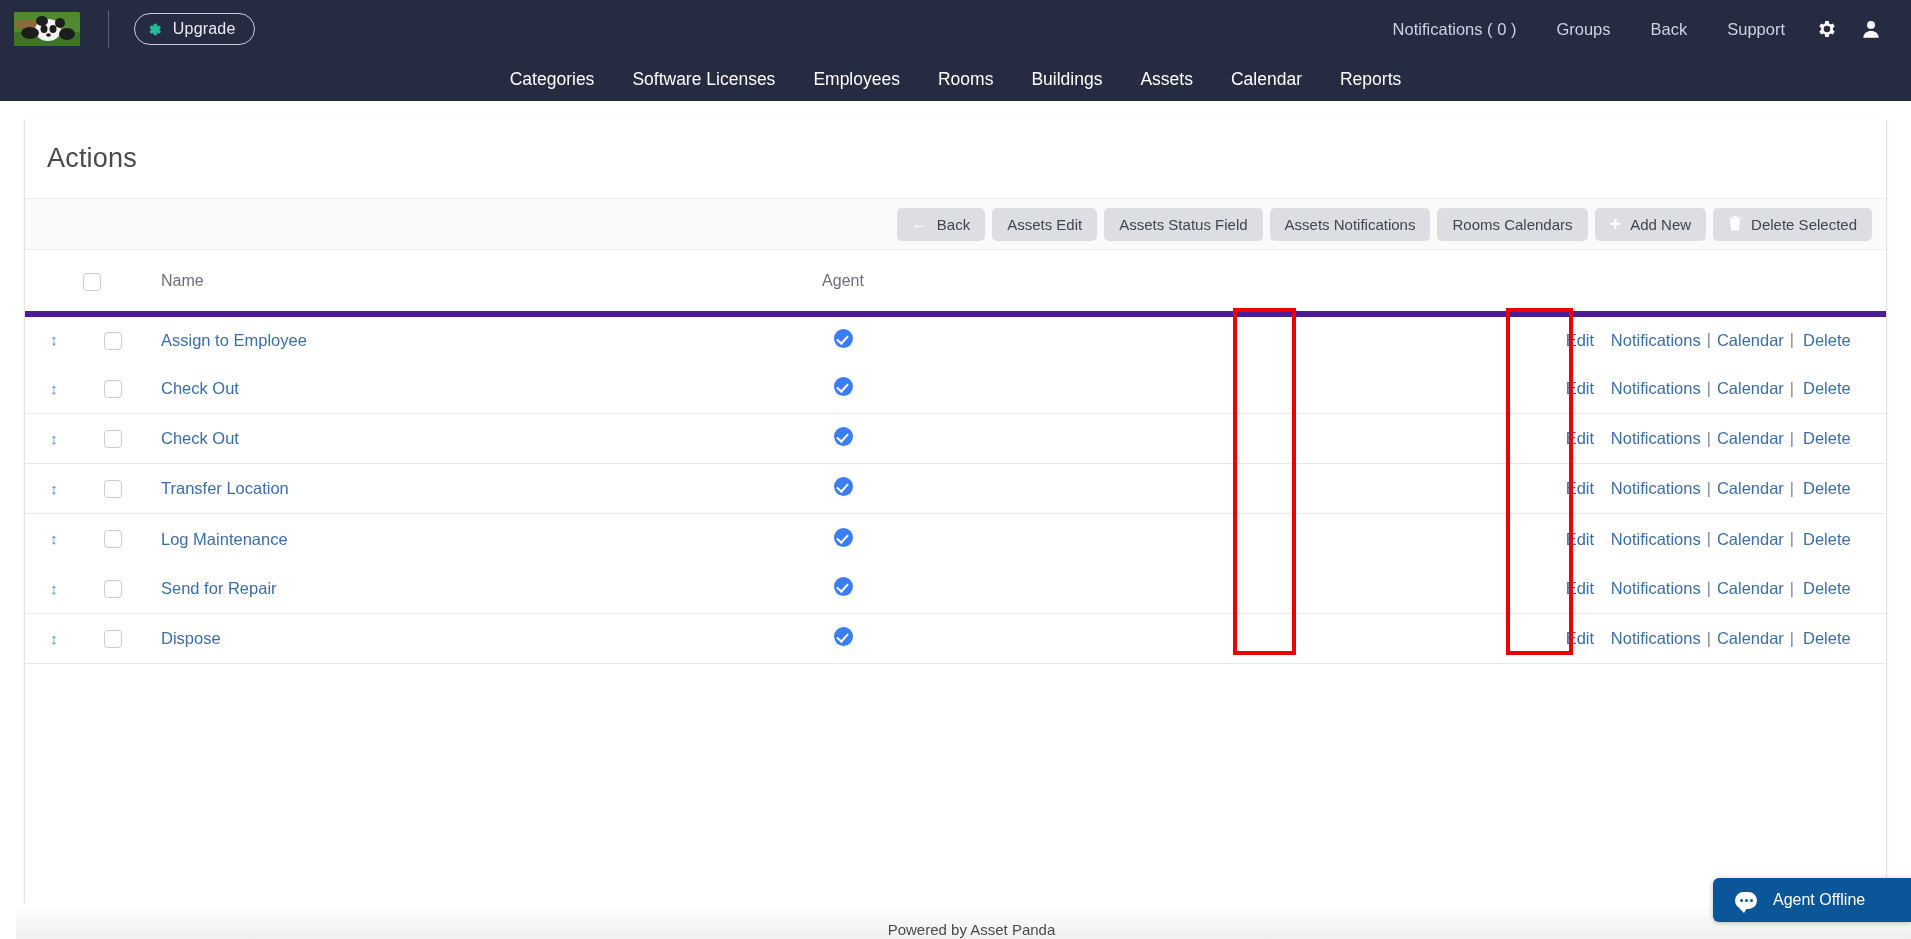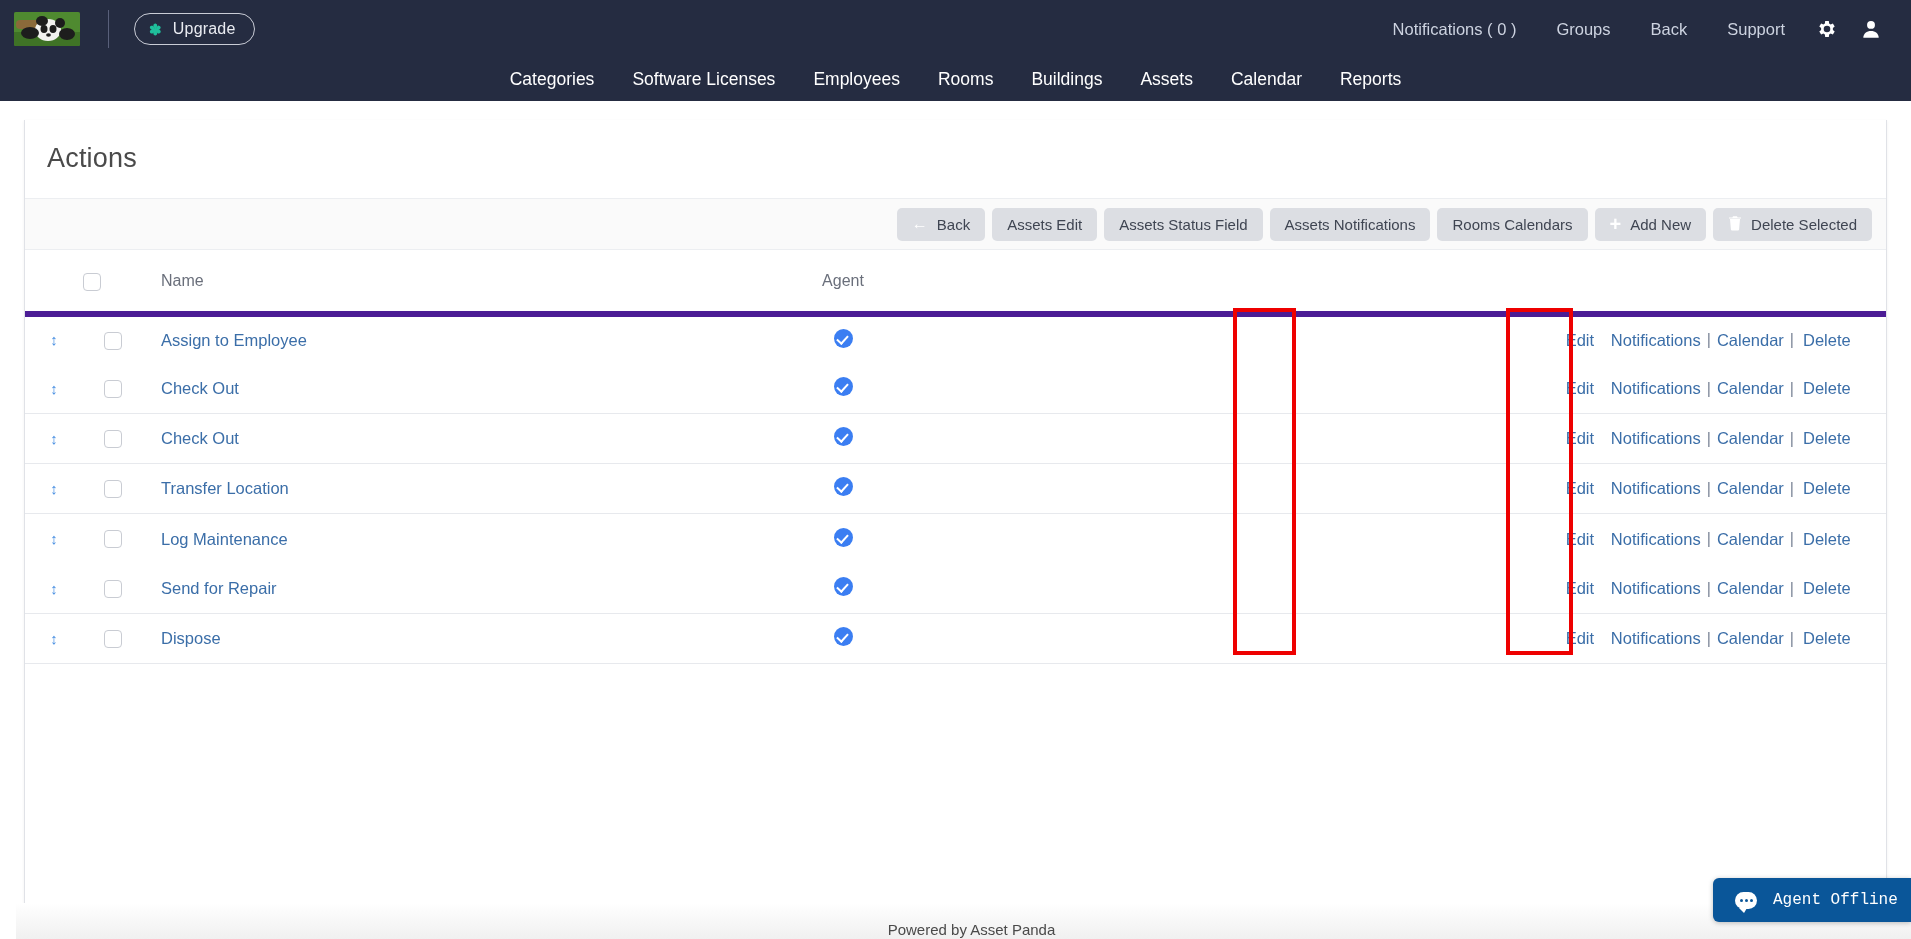--- a/index.html
+++ b/index.html
@@ -180,21 +180,20 @@
   
   .chat-widget {
     position: absolute; right: 0; bottom: 17px;
     height: 44px; width: 198px;
     background: #0a5699; color: #ffffff;
     border-radius: 6px 0 0 6px;
     display: flex; align-items: center; gap: 16px;
     padding-left: 22px; cursor: pointer;
     font-size: 16px;
     box-shadow: 0 1px 5px rgba(0,0,0,.25);
-    font-family: Liberation Mono, monospace;
   }
   .chat-bubble {
     width: 22px; height: 17px; background: #fff;
     border-radius: 9px; position: relative; flex: none;
     display: flex; align-items: center; justify-content: center; gap: 2px;
   }
   .chat-bubble::after {
     content: ""; position: absolute; left: 4px; bottom: -4px;
     border-left: 5px solid transparent; border-right: 3px solid transparent;
     border-top: 5px solid #fff;

